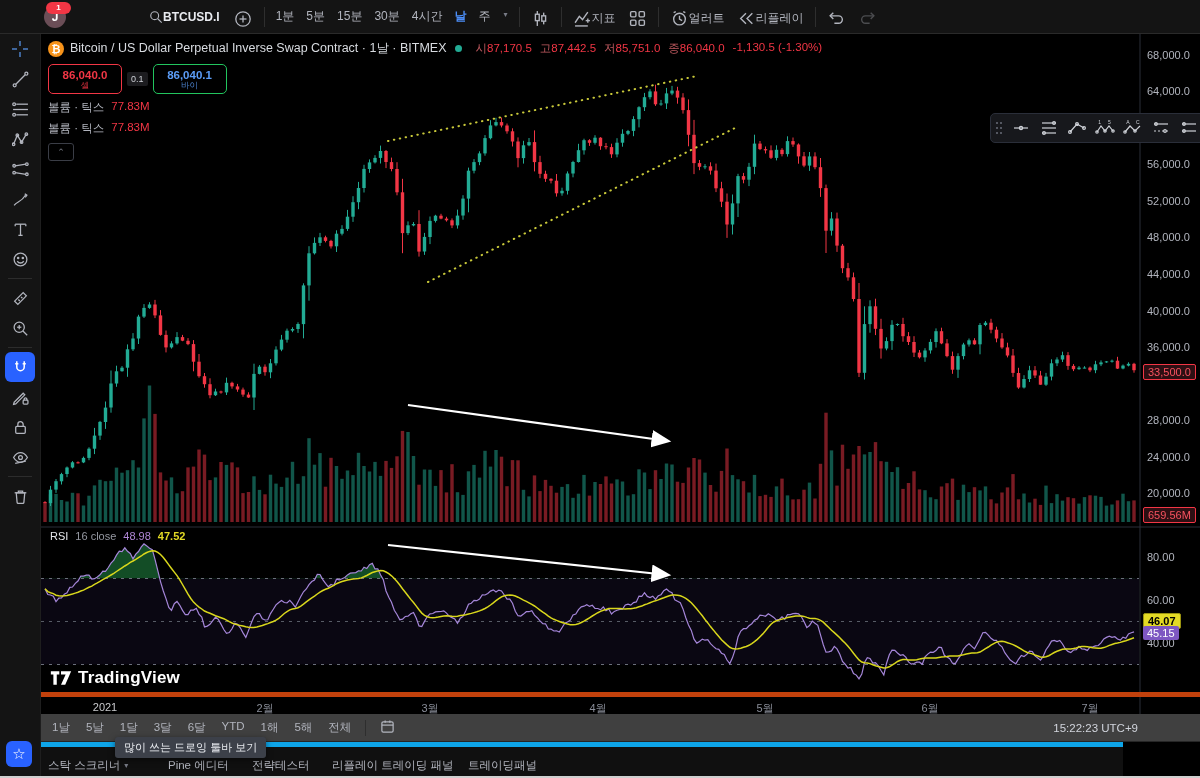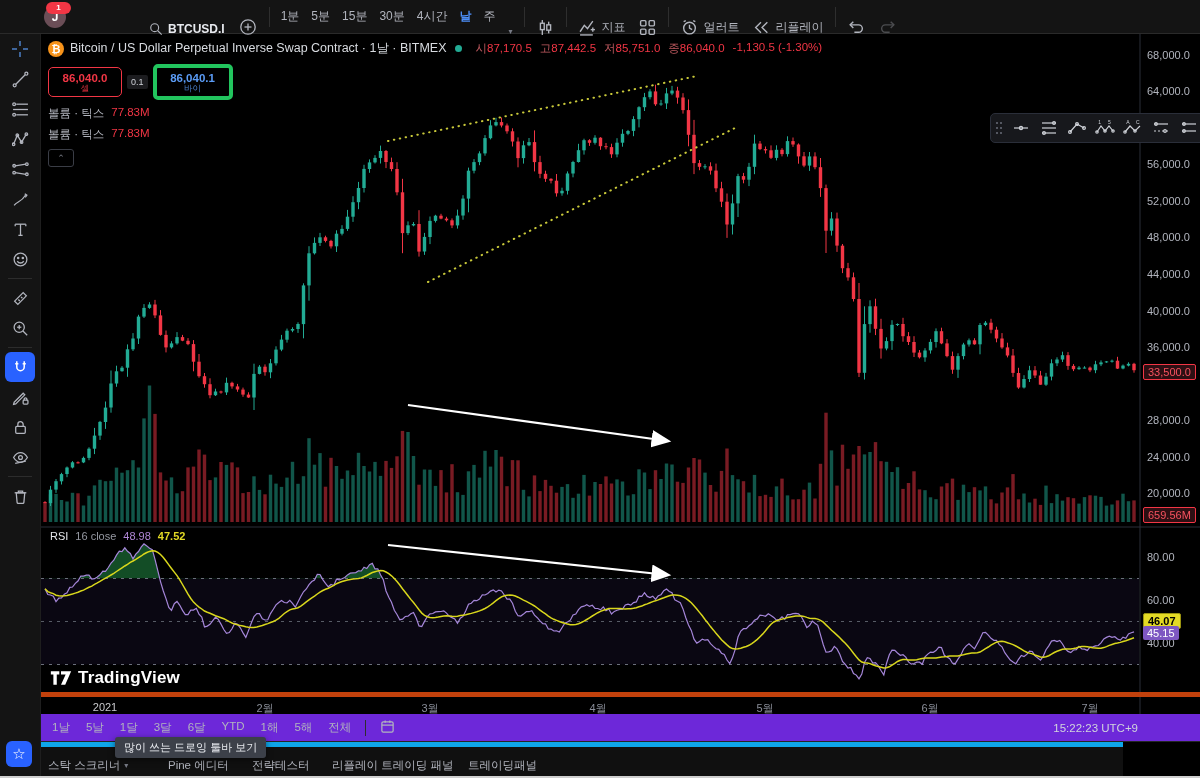--- a/index.html
+++ b/index.html
@@ -2,21 +2,21 @@
 <html><head>
 <meta charset="utf-8">
 <style>
   html,body{margin:0;padding:0;background:#000;}
   body{width:1200px;height:778px;position:relative;overflow:hidden;
        font-family:"Liberation Sans",sans-serif;color:#d1d4dc;-webkit-font-smoothing:antialiased;}
   .abs{position:absolute;}
   
   #topbar{left:0;top:0;width:1200px;height:33px;background:#141414;border-bottom:1px solid #2a2a2a;
           display:flex;align-items:center;z-index:30;}
-  .tb-item{display:flex;align-items:flex-end;gap:5px;padding:0 7px;height:26px;border-radius:4px;
+  .tb-item{display:flex;align-items:flex-start;padding:0 7px;height:26px;border-radius:4px;
            font-size:12px;color:#b2b5be;cursor:pointer;white-space:nowrap;margin-top:12px;}
   .tb-sep{width:1px;height:20px;background:#2e2e2e;margin:0 5px;}
   #avatar{width:22px;height:22px;border-radius:50%;background:#6b4e57;color:#fff;font-size:12px;font-weight:bold;
           display:flex;align-items:center;justify-content:center;margin:0 10px 0 44px;position:relative;cursor:pointer;}
   #avatar .badge{position:absolute;top:-4px;right:-5px;background:#f23645;color:#fff;font-size:8px;
           min-width:12px;height:12px;border-radius:7px;display:flex;align-items:center;justify-content:center;font-weight:bold;}
   #symbol-search{font-weight:bold;color:#e8eaef;margin-left:66px;}
   .interval{padding:0 6px;font-size:12px;color:#b2b5be;cursor:pointer;height:26px;display:flex;align-items:center;border-radius:4px;}
   .interval.active{color:#4c8ef7;font-weight:bold;}
   .ticon{stroke:#b2b5be;fill:none;stroke-width:1.3;}
@@ -34,21 +34,21 @@
   #btc-icon{width:16px;height:16px;border-radius:50%;background:#f7931a;color:#fff;font-size:11px;font-weight:bold;
             display:flex;align-items:center;justify-content:center;}
   #market-dot{width:7px;height:7px;border-radius:50%;background:#22ab94;margin-left:2px;}
   .ohlc{display:flex;gap:8px;font-size:11.5px;margin-left:8px;}
   .ohlc .lab{color:#c05a60;} .ohlc .val{color:#f23645;}
   .trade-row{display:flex;align-items:center;margin-top:7px;}
   .trade-btn{width:72px;height:28px;border-radius:5px;display:flex;flex-direction:column;align-items:center;justify-content:center;
              line-height:1.05;cursor:pointer;background:rgba(0,0,0,.25);}
   .trade-btn .p{font-size:11.5px;font-weight:bold;} .trade-btn .l{font-size:8.5px;opacity:.85;}
   #sell-btn{border:1px solid #f23645;color:#f23645;}
-  #buy-btn{border:4px solid #22c55e;color:#5b9cf6;}
+  #buy-btn{border:1px solid #22c55e;color:#5b9cf6;}
   #spread{font-size:9px;color:#cfd2d8;background:#1c1c1f;padding:2px 4px;margin:0 5px;border-radius:2px;}
   .vol-row{display:flex;gap:7px;font-size:11.5px;margin-top:6px;color:#b2b5be;}
   .vol-row .v{color:#f23645;}
   #collapse-btn{margin-top:7px;width:24px;height:16px;border:1px solid #3a3d46;border-radius:3px;color:#787b86;
                 font-size:9px;display:flex;align-items:center;justify-content:center;cursor:pointer;}
   
   #rsi-legend{left:50px;top:530px;z-index:10;display:flex;gap:7px;font-size:11px;align-items:center;}
   #rsi-legend .t{color:#e4e6ea;} #rsi-legend .p{color:#9598a1;} 
   #rsi-legend .v1{color:#b087d6;} #rsi-legend .v2{color:#e3da25;font-weight:bold;}
   
@@ -65,21 +65,21 @@
   #rsi-ma-badge{background:#e3da25;color:#000;font-weight:bold;border:1px solid #9a9310;}
   #rsi-badge{background:#7e57c2;color:#fff;}
   
   #time-axis{left:40px;top:692px;width:1160px;height:22px;border-top:5px solid #c2410c;z-index:8;}
   .month{position:absolute;top:4px;font-size:11px;color:#8a8e99;transform:translateX(-50%);cursor:ew-resize;}
   .month.year{color:#c8c9cc;}
   
   #tv-logo{left:50px;top:668px;z-index:9;display:flex;align-items:center;gap:6px;color:#fff;}
   #tv-logo .word{font-size:17px;font-weight:bold;letter-spacing:.2px;}
   
-  #range-row{left:40px;top:714px;width:1160px;height:27px;border-bottom:1px solid #262626;background:#6d28d9;
+  #range-row{left:40px;top:714px;width:1160px;height:27px;border-bottom:1px solid #262626;background:#404040;
              display:flex;align-items:center;z-index:8;font-size:11.5px;color:#b2b5be;}
   .range-item{padding:2px 8px;cursor:pointer;border-radius:3px;}
   #clock{position:absolute;right:62px;font-size:11.5px;color:#d1d4dc;cursor:pointer;}
   
   #status-bar{left:0;top:742px;width:1123px;height:34px;background:#101010;border-top:5px solid #0ea5e9;z-index:20;}
   .tab{position:absolute;top:11px;font-size:11.5px;color:#b2b5be;cursor:pointer;display:flex;gap:4px;align-items:center;}
   #fav-star{left:6px;top:741px;width:26px;height:26px;background:#2962ff;border-radius:6px;color:#fff;
             display:flex;align-items:center;justify-content:center;font-size:15px;z-index:40;cursor:pointer;}
   #tooltip{left:115px;top:737px;height:21px;background:#3c4049;color:#e8eaef;font-size:11px;border-radius:3px;
            display:flex;align-items:center;padding:0 9px;z-index:45;box-shadow:0 2px 6px rgba(0,0,0,.5);}

